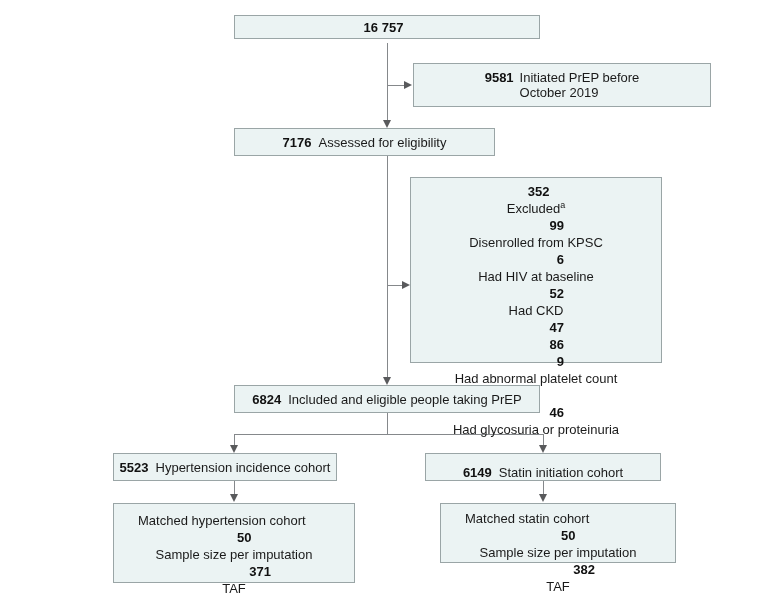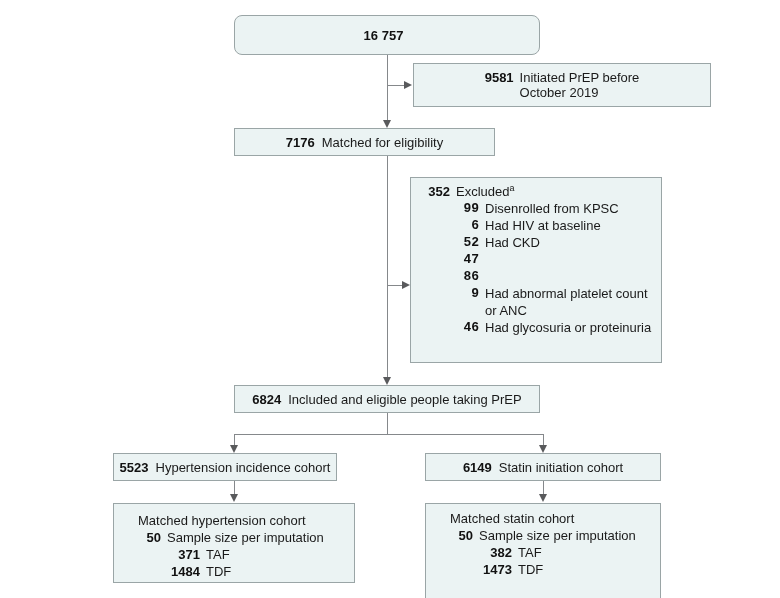--- a/index.html
+++ b/index.html
@@ -11,24 +11,24 @@
   .box{
     position:absolute;background:#ebf3f3;border:1px solid #9aa5a6;
     box-sizing:border-box;
   }
   .box.center{display:flex;align-items:center;justify-content:center;white-space:nowrap;}
   .num{font-weight:bold;color:#111;}
   .center .num{margin-right:7px;}
   .hang{display:flex;align-items:flex-start;}
   .hang .num{margin-right:6px;}
   .prewrap{white-space:pre-line;}
-  .row{display:flex;align-items:flex-start;line-height:17px;}
+  .row{display:flex;align-items:center;line-height:17px;flex-direction:column;}
   .row .num{text-align:right;flex:0 0 auto;margin-right:6px;}
   .exc-l1 .num{width:33px;}
-  .exc-l2 .num{width:62px;font-family:Liberation Mono, monospace;}
+  .exc-l2 .num{width:62px;}
   .m-l2 .num{width:41px;}
   .m-l3 .num{width:80px;}
   .box-title{line-height:17px;padding-left:18px;}
   .pad-col{padding:5px 6px 4px 6px;display:flex;flex-direction:column;}
   sup{font-size:9px;line-height:0;vertical-align:super;}
   .vline,.hline{position:absolute;background:#85888b;}
   .vline{width:1px;}
   .hline{height:1px;}
   .arr-down{
     position:absolute;width:0;height:0;
@@ -61,35 +61,35 @@
   <div class="vline" style="left:234px;top:434px;height:12px;"></div>
   <div class="arr-down" style="left:230px;top:445px;"></div>
   <div class="vline" style="left:543px;top:434px;height:12px;"></div>
   <div class="arr-down" style="left:539px;top:445px;"></div>
 
   <div class="vline" style="left:234px;top:481px;height:14px;"></div>
   <div class="arr-down" style="left:230px;top:494px;"></div>
   <div class="vline" style="left:543px;top:481px;height:14px;"></div>
   <div class="arr-down" style="left:539px;top:494px;"></div>
 
-  <div class="box center" style="left:234px;top:15px;width:306px;height:40px;border-radius:8px;">
+  <div class="box center" style="left:234px;top:15px;width:306px;height:24px;">
     <span class="num">16 757</span>
   </div>
 
   <div class="box center" style="left:413px;top:63px;width:298px;height:44px;">
     <span class="hang">
       <span class="num">9581</span>
       <span class="lbl prewrap">Initiated PrEP before
 October 2019</span>
     </span>
   </div>
 
   <div class="box center" style="left:234px;top:128px;width:261px;height:28px;">
     <span class="num">7176</span>
-    <span class="lbl">Matched for eligibility</span>
+    <span class="lbl">Assessed for eligibility</span>
   </div>
 
   <div class="box pad-col" style="left:410px;top:177px;width:252px;height:186px;">
     <div class="row exc-l1">
       <span class="num">352</span>
       <span class="lbl"><span>Excluded</span><sup>a</sup></span>
     </div>
     <div class="row exc-l2">
       <span class="num">99</span>
       <span class="lbl">Disenrolled from KPSC</span>
@@ -122,42 +122,42 @@
   <div class="box center" style="left:234px;top:385px;width:306px;height:28px;text-align:center;">
     <span class="num">6824</span>
     <span class="lbl">Included and eligible people taking PrEP</span>
   </div>
 
   <div class="box center" style="left:113px;top:453px;width:224px;height:28px;">
     <span class="num">5523</span>
     <span class="lbl">Hypertension incidence cohort</span>
   </div>
 
-  <div class="box center" style="left:425px;top:453px;width:236px;height:28px;">
+  <div class="box center" style="left:425px;top:453px;width:236px;height:28px;align-items:flex-end;">
     <span class="num">6149</span>
     <span class="lbl">Statin initiation cohort</span>
   </div>
 
   <div class="box pad-col" style="left:113px;top:503px;width:242px;height:80px;padding-top:8px;">
     <div class="box-title">Matched hypertension cohort</div>
     <div class="row m-l2">
       <span class="num">50</span>
       <span class="lbl">Sample size per imputation</span>
     </div>
     <div class="row m-l3">
       <span class="num">371</span>
       <span class="lbl">TAF</span>
     </div>
     <div class="row m-l3">
       <span class="num">1484</span>
       <span class="lbl">TDF</span>
     </div>
   </div>
 
-  <div class="box pad-col" style="left:425px;top:503px;width:236px;height:96px;padding-top:6px;">
+  <div class="box pad-col" style="left:440px;top:503px;width:236px;height:60px;padding-top:6px;">
     <div class="box-title">Matched statin cohort</div>
     <div class="row m-l2">
       <span class="num">50</span>
       <span class="lbl">Sample size per imputation</span>
     </div>
     <div class="row m-l3">
       <span class="num">382</span>
       <span class="lbl">TAF</span>
     </div>
     <div class="row m-l3">

